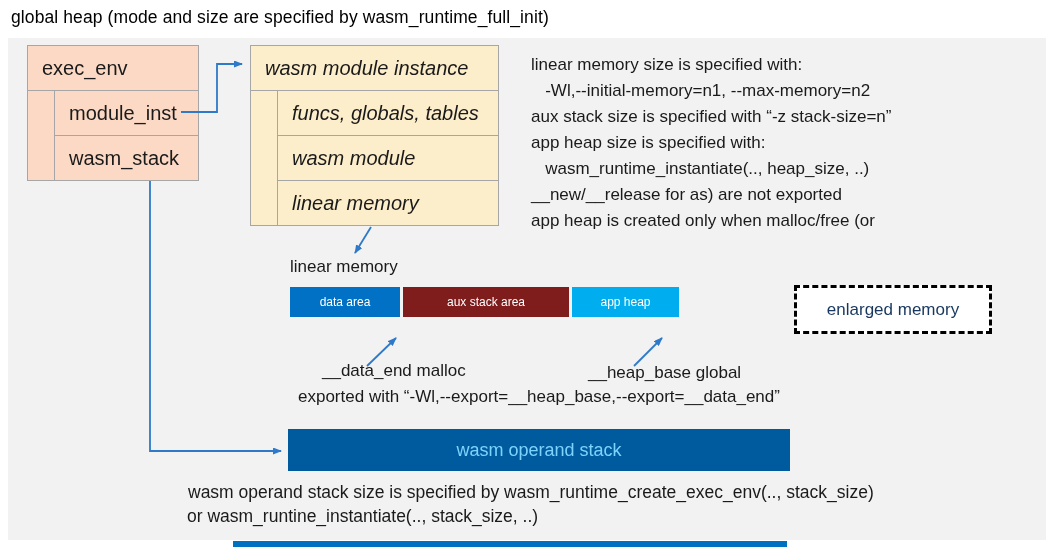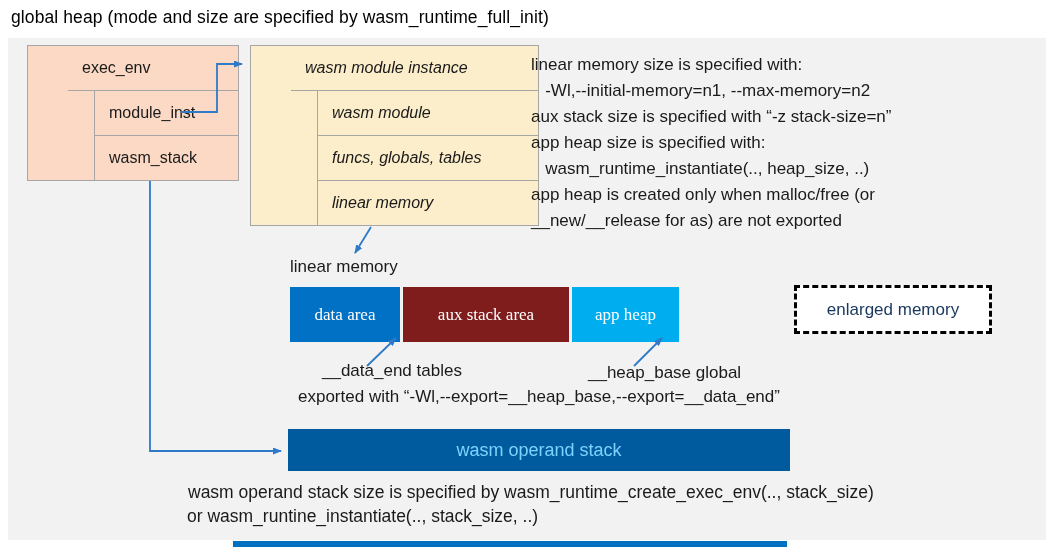--- a/index.html
+++ b/index.html
@@ -7,42 +7,42 @@
     position:relative; width:1054px; height:547px; background:#ffffff;
     font-family:"Liberation Sans", sans-serif; color:#1a1a1a; overflow:hidden;
   }
   .title {
     position:absolute; left:11px; top:7px; font-size:17.5px; color:#000;
     letter-spacing:0.1px;
   }
   .panel { position:absolute; left:8px; top:38px; width:1038px; height:502px; background:#f2f2f2; }
 
   
-  .box { position:absolute; border:1px solid #a6a6a6; font-size:16px;padding-left:40px; }
+  .box { position:absolute; border:1px solid #a6a6a6; font-size:20px; }
   .peach { background:#fbd9c4; }
   .cream { background:#fdeecb; }
   .box-header { height:44px; line-height:44px; padding-left:14px; border-bottom:1px solid #a6a6a6; }
   .box-body { display:flex; }
   .indent { width:26px; border-right:1px solid #a6a6a6; }
   .rows { flex:1; }
   .row { height:44px; line-height:44px; padding-left:14px; }
   .row + .row { border-top:1px solid #a6a6a6; }
   .exec-env-box { left:27px; top:45px; width:170px; }
   .module-box   { left:250px; top:45px; width:247px;font-style:italic; }
 
   
   .notes { position:absolute; left:531px; top:52px; font-size:17px; line-height:26px; }
   .notes div { white-space:pre; }
 
   
   .lm-label { position:absolute; left:290px; top:257px; font-size:17px; }
   .membar { position:absolute; left:290px; top:287px; height:45px; display:flex; }
   .seg {
-    height:55px; display:flex; align-items:center; justify-content:center;
-    color:#ffffff; font-size:17px; white-space:nowrap;font-family:Liberation Serif, serif;
+    height:30px; display:flex; align-items:center; justify-content:center;
+    color:#ffffff; font-size:12px; white-space:nowrap;
   }
   .seg1 { width:110px; background:#0071c5; margin-right:3px; }
   .seg2 { width:166px; background:#7f1d1d; margin-right:3px; }
   .seg3 { width:107px; background:#00aeef; margin-right:3px; }
   .seg4 { width:109px; background:#7b2b10; }
   .enlarged {
     position:absolute; left:794px; top:285px; width:192px; height:43px;
     background:#ffffff; border:3px dashed #000;
     display:flex; align-items:center; justify-content:center;
     color:#17375e; font-size:17px;text-align:center;
@@ -85,46 +85,46 @@
         <div class="row">wasm_stack</div>
       </div>
     </div>
   </div>
 
   <div class="box cream module-box">
     <div class="box-header">wasm module instance</div>
     <div class="box-body">
       <div class="indent"></div>
       <div class="rows">
+        <div class="row">funcs, globals, tables</div>
         <div class="row">wasm module</div>
-        <div class="row">funcs, globals, tables</div>
         <div class="row">linear memory</div>
       </div>
     </div>
   </div>
 
   <div class="notes">
     <div>linear memory size is specified with:</div>
     <div>   -Wl,--initial-memory=n1, --max-memory=n2</div>
     <div>aux stack size is specified with “-z stack-size=n”</div>
     <div>app heap size is specified with:</div>
     <div>   wasm_runtime_instantiate(.., heap_size, ..)</div>
+    <div>__new/__release for as) are not exported</div>
     <div>app heap is created only when malloc/free (or</div>
-    <div>__new/__release for as) are not exported</div>
   </div>
 
   <div class="lm-label">linear memory</div>
   <div class="membar">
     <div class="seg seg1">data area</div>
     <div class="seg seg2">aux stack area</div>
     <div class="seg seg3">app heap</div>
   </div>
   <div class="enlarged">enlarged memory</div>
 
-  <div class="annot data-end">__data_end tables</div>
+  <div class="annot data-end">__data_end malloc</div>
   <div class="annot heap-base">__heap_base global</div>
   <div class="annot exported">exported with “-Wl,--export=__heap_base,--export=__data_end”</div>
 
   <div class="operand-bar">wasm operand stack</div>
 
   <div class="footer-line fl1">wasm operand stack size is specified by wasm_runtime_create_exec_env(.., stack_size)</div>
   <div class="footer-line fl2">or wasm_runtine_instantiate(.., stack_size, ..)</div>
 
   <div class="bottom-strip"></div>
 

